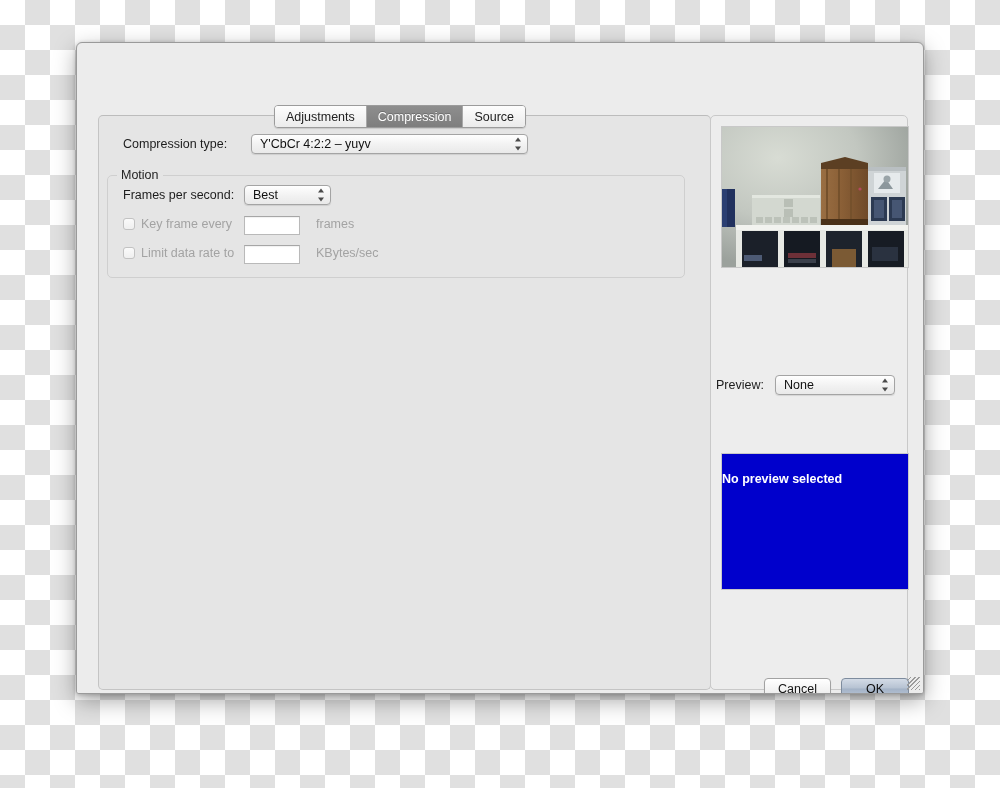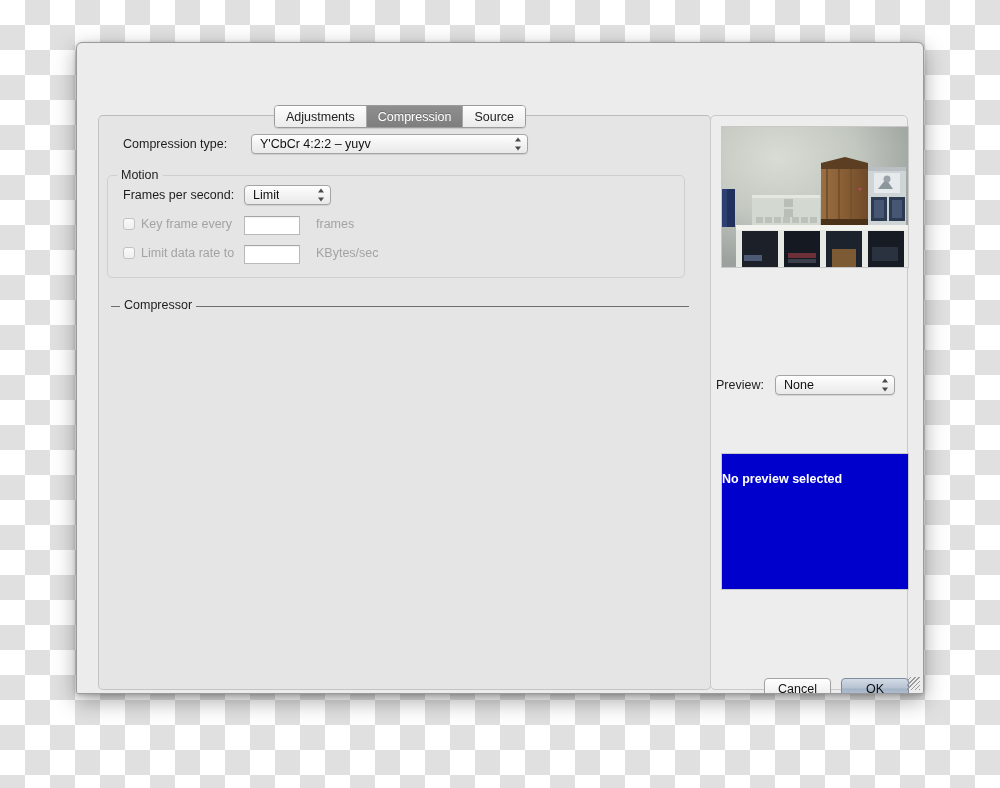--- a/index.html
+++ b/index.html
@@ -315,21 +315,21 @@
       </div>
 
       <div class="groupbox" style="left:8px; top:59px; width:578px; height:103px;">
         <div class="group-title">Motion</div>
       </div>
 
       <div class="row" style="left:24px; top:72px;">
         <div class="field-label">Frames per second:</div>
       </div>
       <div class="popup" style="position:absolute; left:145px; top:69px; width:87px;">
-        <div class="val">Limit</div>
+        <div class="val">Best</div>
         <div class="arrows">
             <i class="up"></i>
             <i class="dn"></i>
           </div>
       </div>
 
       <div class="row" style="left:24px; top:101px;">
         <div class="cb"></div>
         <div class="field-label disabled">Key frame every</div>
       </div>
@@ -340,24 +340,20 @@
 
       <div class="row" style="left:24px; top:130px;">
         <div class="cb"></div>
         <div class="field-label disabled">Limit data rate to</div>
       </div>
       <div class="textfield" style="position:absolute; left:145px; top:129px; width:56px;"></div>
       <div class="row" style="left:217px; top:130px;">
         <div class="field-label disabled">KBytes/sec</div>
       </div>
 
-      <div class="hrule-section" style="left:12px; top:182px; width:578px; height:18px;">
-        <div class="line"></div>
-        <div class="label">Compressor</div>
-      </div>
     </div>
 
     <div class="right-panel">
 
       <div class="cam">
         <svg width="186" height="140" viewBox="0 0 186 140" preserveAspectRatio="none">
           <defs>
             <radialGradient id="wallg" cx="30%" cy="22%" r="78%">
               <stop offset="0%" stop-color="#d8dcd4"></stop>
               <stop offset="55%" stop-color="#c2c7c0"></stop>

